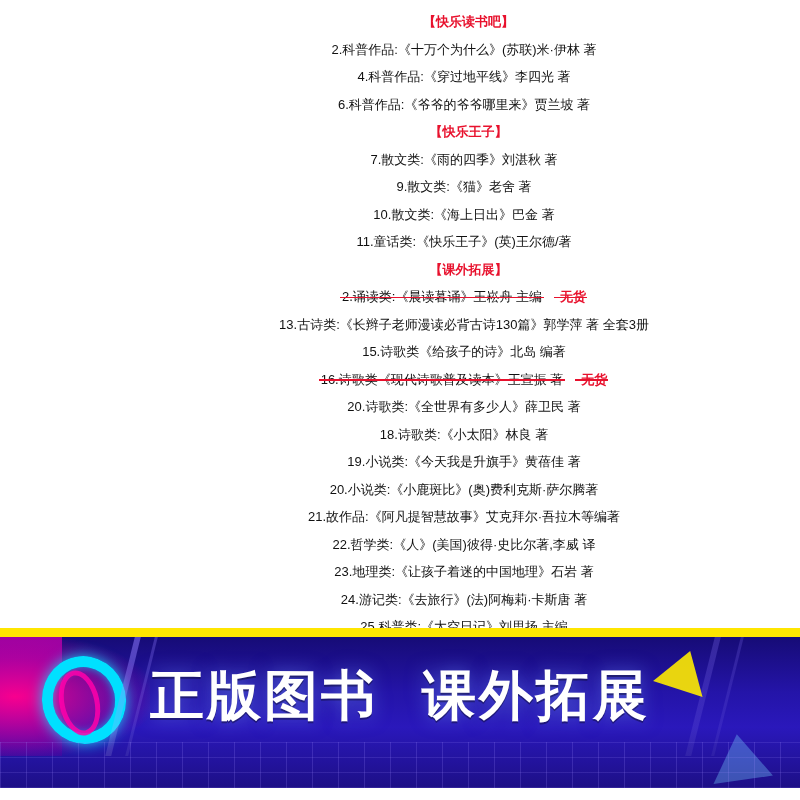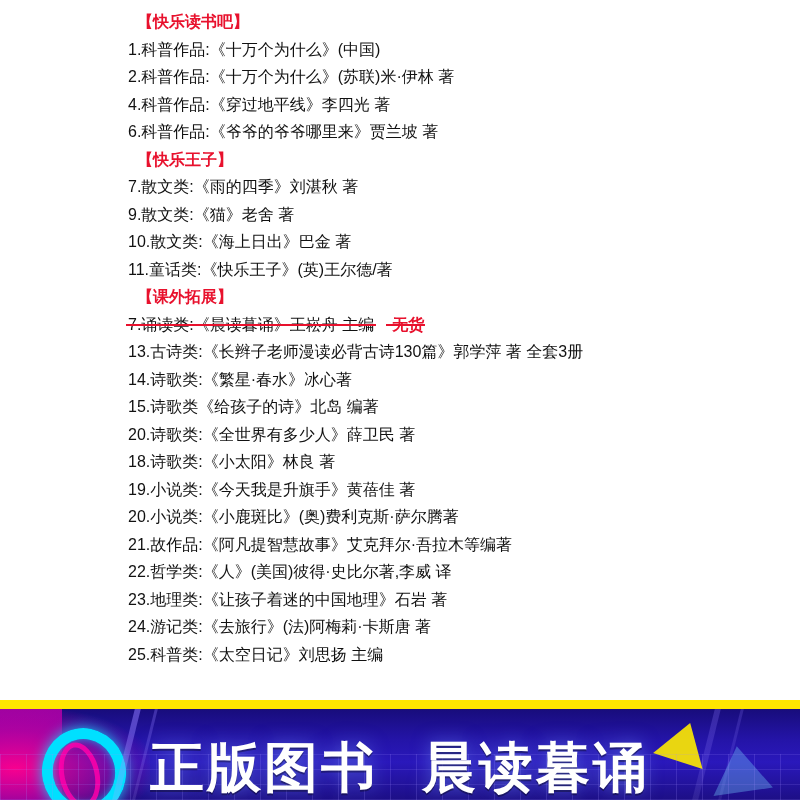--- a/index.html
+++ b/index.html
@@ -19,26 +19,27 @@
     height: 800px;
     position: relative;
     background: #ffffff;
     box-sizing: border-box;
   }
   .list-area {
     padding: 8px 0 0 0;
     box-sizing: border-box;
   }
   .line {
-    font-size: 16px;
+    font-size: 13px;
     line-height: 27.5px;
     color: #111111;
     padding-left: 128px;
     white-space: nowrap;
     letter-spacing: 0px;
+    text-align: center;
   }
   .line.header {
     color: #e8112d;
     font-weight: 700;
     padding-left: 137px;
   }
   .line.strike {
     position: relative;
     color: #111111;
   }
@@ -69,23 +70,23 @@
     right: -1px;
     top: 50%;
     height: 1.6px;
     background: #e8112d;
   }
 
   
   .banner {
     position: absolute;
     left: 0;
-    bottom: 0;
+    bottom: 12px;
     width: 800px;
-    height: 100px;
+    height: 160px;
     overflow: hidden;
     background: linear-gradient(180deg,#140a6e 0%, #2414a8 40%, #2a18bb 62%, #1d0f86 100%);
   }
   .banner .yellow-top {
     position: absolute;
     top: 0; left: 0; width: 800px; height: 9px;
     background: #ffe600;
   }
   .banner .pink-glow {
     position: absolute;
@@ -172,34 +173,33 @@
     font-family: "Liberation Sans", "DejaVu Sans", sans-serif;
   }
 </style>
 </head>
 <body>
 
 <div id="page">
 
   <div class="list-area" id="list-area">
       <div class="line header">【快乐读书吧】</div>
-      <div class="line">1.科普作品:《十万个为什么》(中国)</div>
       <div class="line">2.科普作品:《十万个为什么》(苏联)米·伊林 著</div>
       <div class="line">4.科普作品:《穿过地平线》李四光 著</div>
       <div class="line">6.科普作品:《爷爷的爷爷哪里来》贾兰坡 著</div>
       <div class="line header">【快乐王子】</div>
       <div class="line">7.散文类:《雨的四季》刘湛秋 著</div>
       <div class="line">9.散文类:《猫》老舍 著</div>
       <div class="line">10.散文类:《海上日出》巴金 著</div>
       <div class="line">11.童话类:《快乐王子》(英)王尔德/著</div>
       <div class="line header">【课外拓展】</div>
-      <div class="line strike"><span class="txt">7.诵读类:《晨读暮诵》王崧舟 主编</span><span class="oos">无货</span></div>
+      <div class="line strike"><span class="txt">2.诵读类:《晨读暮诵》王崧舟 主编</span><span class="oos">无货</span></div>
       <div class="line">13.古诗类:《长辫子老师漫读必背古诗130篇》郭学萍 著 全套3册</div>
-      <div class="line">14.诗歌类:《繁星·春水》冰心著</div>
       <div class="line">15.诗歌类《给孩子的诗》北岛 编著</div>
+      <div class="line strike"><span class="txt">16.诗歌类《现代诗歌普及读本》王宣振 著</span><span class="oos">无货</span></div>
       <div class="line">20.诗歌类:《全世界有多少人》薛卫民 著</div>
       <div class="line">18.诗歌类:《小太阳》林良 著</div>
       <div class="line">19.小说类:《今天我是升旗手》黄蓓佳 著</div>
       <div class="line">20.小说类:《小鹿斑比》(奥)费利克斯·萨尔腾著</div>
       <div class="line">21.故作品:《阿凡提智慧故事》艾克拜尔·吾拉木等编著</div>
       <div class="line">22.哲学类:《人》(美国)彼得·史比尔著,李威 译</div>
       <div class="line">23.地理类:《让孩子着迷的中国地理》石岩 著</div>
       <div class="line">24.游记类:《去旅行》(法)阿梅莉·卡斯唐 著</div>
       <div class="line">25.科普类:《太空日记》刘思扬 主编</div>
     </div>
@@ -211,17 +211,17 @@
     <div class="ring"></div>
     <div class="streak s1"></div>
     <div class="streak s2"></div>
     <div class="streak s3"></div>
     <div class="streak s4"></div>
     <div class="tri-right"></div>
     <div class="tri-right2"></div>
     <div class="grid"></div>
     <div class="banner-text">
       <span>正版图书</span>
-      <span>晨读暮诵</span>
+      <span>课外拓展</span>
     </div>
   </div>
 
 </div>
 
 </body></html>

